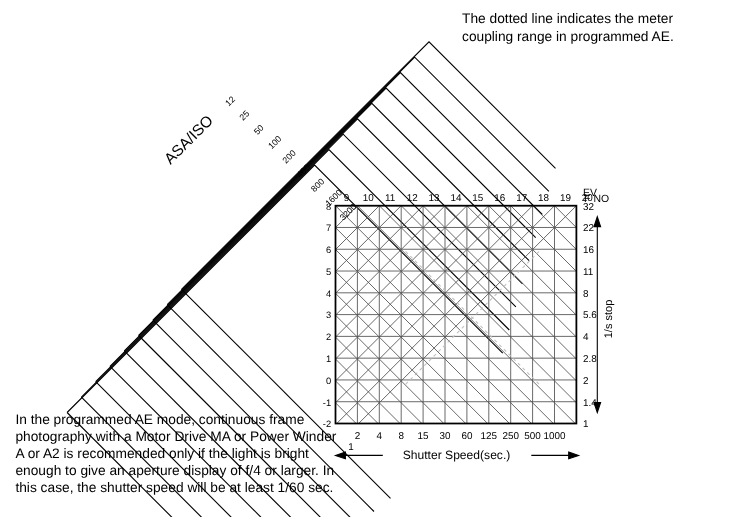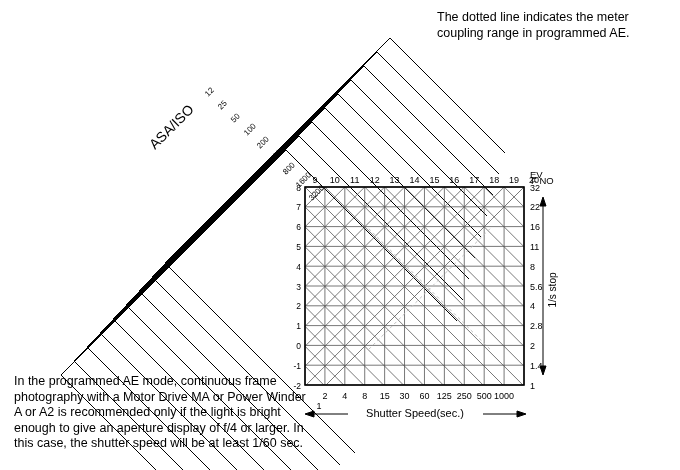--- a/index.html
+++ b/index.html
@@ -20,21 +20,21 @@
     inset: 0;
   }
   .note {
     position: absolute;
     font-size: 12.5px;
     line-height: 15.5px;
     color: #000;
     white-space: pre-line;
   }
   .note-top {
-    left: 437px;
+    left: 420px;
     top: 10px;
     width: 235px;
   }
   .note-bottom {
     left: 14px;
     top: 374px;
     width: 300px;
   }
   svg.diagram {
     position: absolute;

